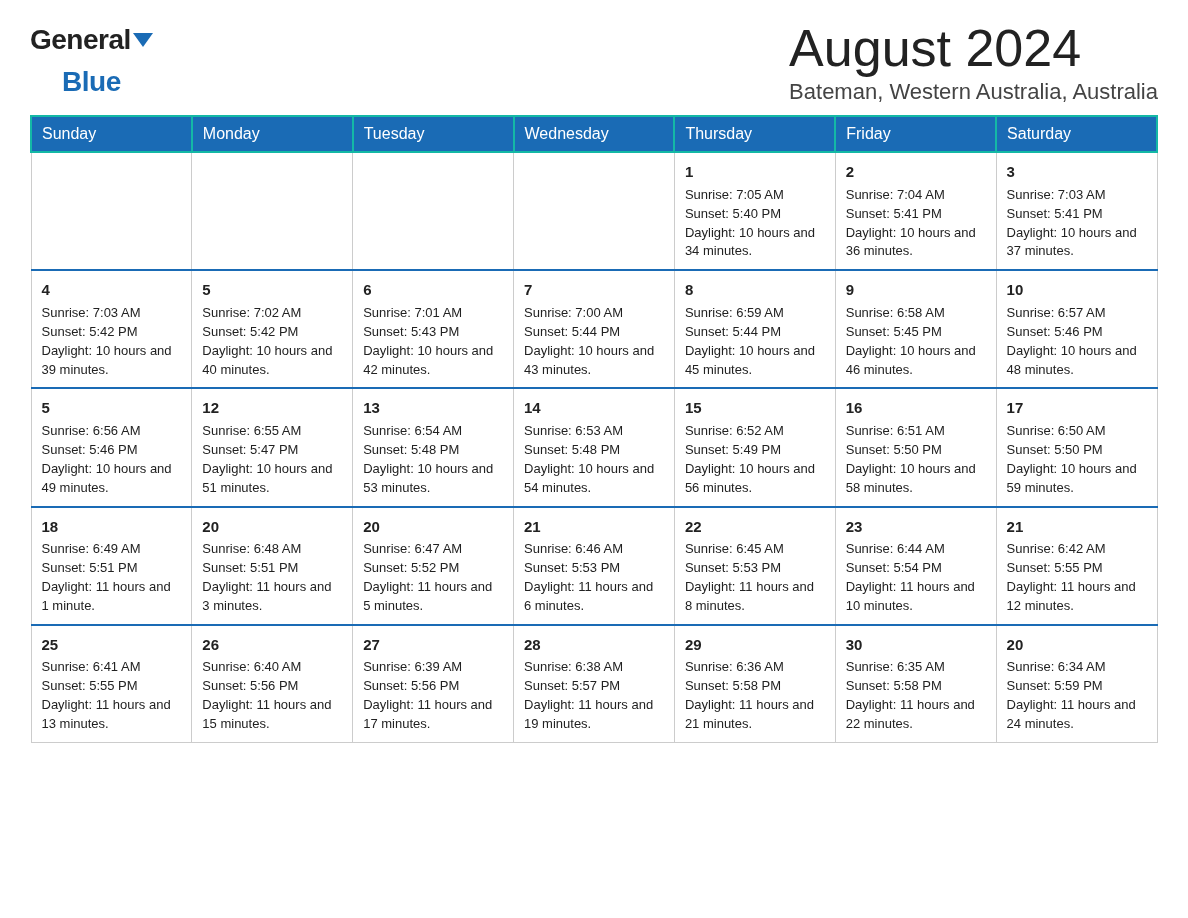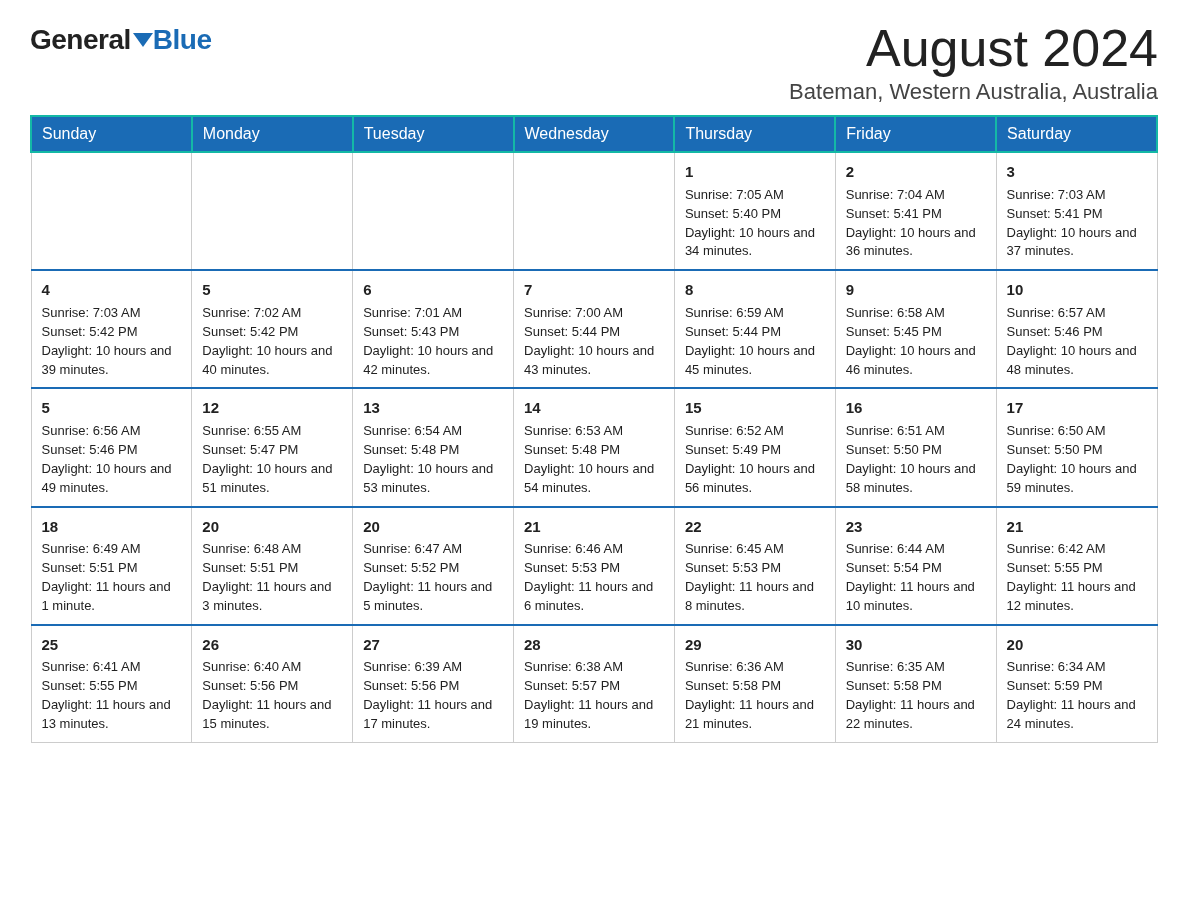--- a/index.html
+++ b/index.html
@@ -12,23 +12,24 @@
       min-height: 918px;
     }
     .header-row {
       display: flex;
       align-items: flex-start;
       justify-content: space-between;
       margin-bottom: 6px;
     }
     .logo {
       display: flex;
-      flex-direction: row;
+      flex-direction: column;
       align-items: center;
       padding-top: 4px;
+      gap: 10px;
     }
     .logo-text-general {
       font-size: 28px;
       font-weight: bold;
       color: #222;
       letter-spacing: -0.5px;
     }
     .logo-text-blue {
       font-size: 28px;
       font-weight: bold;
@@ -43,21 +44,20 @@
       border-right: 10px solid transparent;
       border-top: 14px solid #1a6bb5;
       margin-left: 2px;
       vertical-align: middle;
     }
     .logo-line {
       display: flex;
       align-items: center;
     }
     .title-block {
-      text-align: right;
     }
     .month-title {
       font-size: 52px;
       font-weight: normal;
       color: #222;
       line-height: 1.1;
     }
     .location-title {
       font-size: 22px;
       color: #444;

